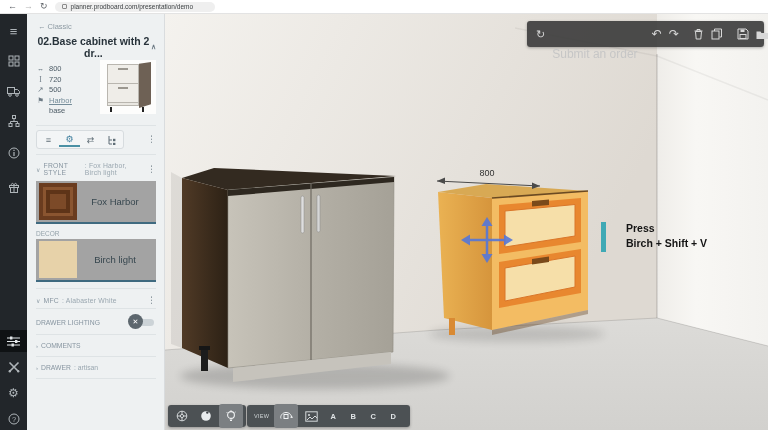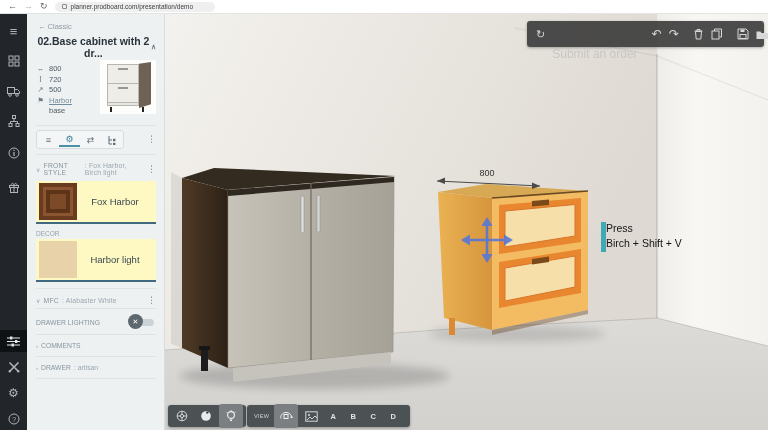--- a/index.html
+++ b/index.html
@@ -54,21 +54,21 @@
              font-size:9px; color:#5f6d76; background:none; border:none; cursor:pointer; }
   .tab-btn.active { color:#3e7e9e; border-bottom:2px solid #4a90a4; }
   .tabs .dots { margin-left:auto; }
   .dots { color:#6c7a84; font-size:9px; background:none; border:none; cursor:pointer; line-height:1; }
 
   .sec-head { display:flex; align-items:center; font-size:6.8px; color:#8795a0; gap:3px;
               padding:7px 0 3px; letter-spacing:.2px; }
   .sec-head .chev { font-size:6px; color:#93a1aa; }
   .sec-val { color:#9aa7b0; }
   .sep-top { border-top:1px solid #dee3e5; }
-  .card { background:#fef9c3; height:43px; display:flex; align-items:center; padding:3px;
+  .card { background:#a3a3a3; height:43px; display:flex; align-items:center; padding:3px;
           border-bottom:2px solid #3f6a80; margin:2px 0 6px; cursor:pointer; }
   .card .swatch { width:38px; height:37px; flex:none; }
   .card .card-label { flex:1; text-align:center; font-size:9.5px; color:#37474f; }
   .sw-wood { background:#7c4a28;
              box-shadow:inset 0 0 0 4px #6a3c1f, inset 0 0 0 7px #8a5530, inset 0 0 0 11px #5e3418; }
   .sw-birch { background:#e7d2a9; }
   .sw-alab { background:#fbf3d2; }
   .mini-label { font-size:6.5px; color:#95a3ab; margin:2px 0 1px; }
 
   .row-toggle { display:flex; align-items:center; padding:8px 0 7px; }
@@ -80,21 +80,21 @@
   .row-fold { display:flex; align-items:center; gap:3px; font-size:6.8px; color:#8795a0; padding:7px 0; cursor:pointer; }
   .row-fold .chev { font-size:6px; }
 
   
   .scene { position:absolute; left:165px; top:14px; width:603px; height:416px; z-index:1; }
   .scene svg { display:block; }
 
   
   .hint { position:absolute; left:601px; top:221px; display:flex; z-index:20; }
   .hint-bar { width:5px; height:30px; margin-top:1px; }
-  .hint-text { margin-left:0; font-size:10.5px; font-weight:normal; color:#141414; line-height:15px; }
+  .hint-text { margin-left:20px; font-size:10.5px; font-weight:bold; color:#141414; line-height:15px; }
 
   
   .top-toolbar { position:absolute; left:527px; top:21px; width:237px; height:26px; background:#3a3a3ae6;
                  border-radius:3px; z-index:25; display:flex; align-items:center; padding:0 9px; gap:7px;
                  box-shadow:0 1px 3px rgba(0,0,0,.3); }
   .tt-btn { background:none; border:none; color:#d8d8d8; font-size:11px; line-height:1; cursor:pointer;
             display:flex; align-items:center; padding:0; }
   .tt-btn svg { display:block; }
   .tt-submit { font-size:12px; color:#c6c6c6; background:none; border:none; cursor:pointer; white-space:nowrap;margin-top:40px; }
   .tt-gap { width:6px; }
@@ -251,21 +251,21 @@
         <span class="sec-val">: Fox Harbor, Birch light</span>
         <button class="dots" style="margin-left:auto;">⋮</button>
       </div>
       <div class="card">
         <div class="swatch sw-wood"></div>
         <div class="card-label">Fox Harbor</div>
       </div>
       <div class="mini-label">DECOR</div>
       <div class="card">
         <div class="swatch sw-birch"></div>
-        <div class="card-label">Harbor light</div>
+        <div class="card-label">Birch light</div>
       </div>
 
       <div class="sec-head sep-top">
         <span class="chev">∨</span>
         <span>MFC</span>
         <span class="sec-val">: Alabaster White</span>
         <button class="dots" style="margin-left:auto;">⋮</button>
       </div>
 
       <div class="row-toggle sep-top">

